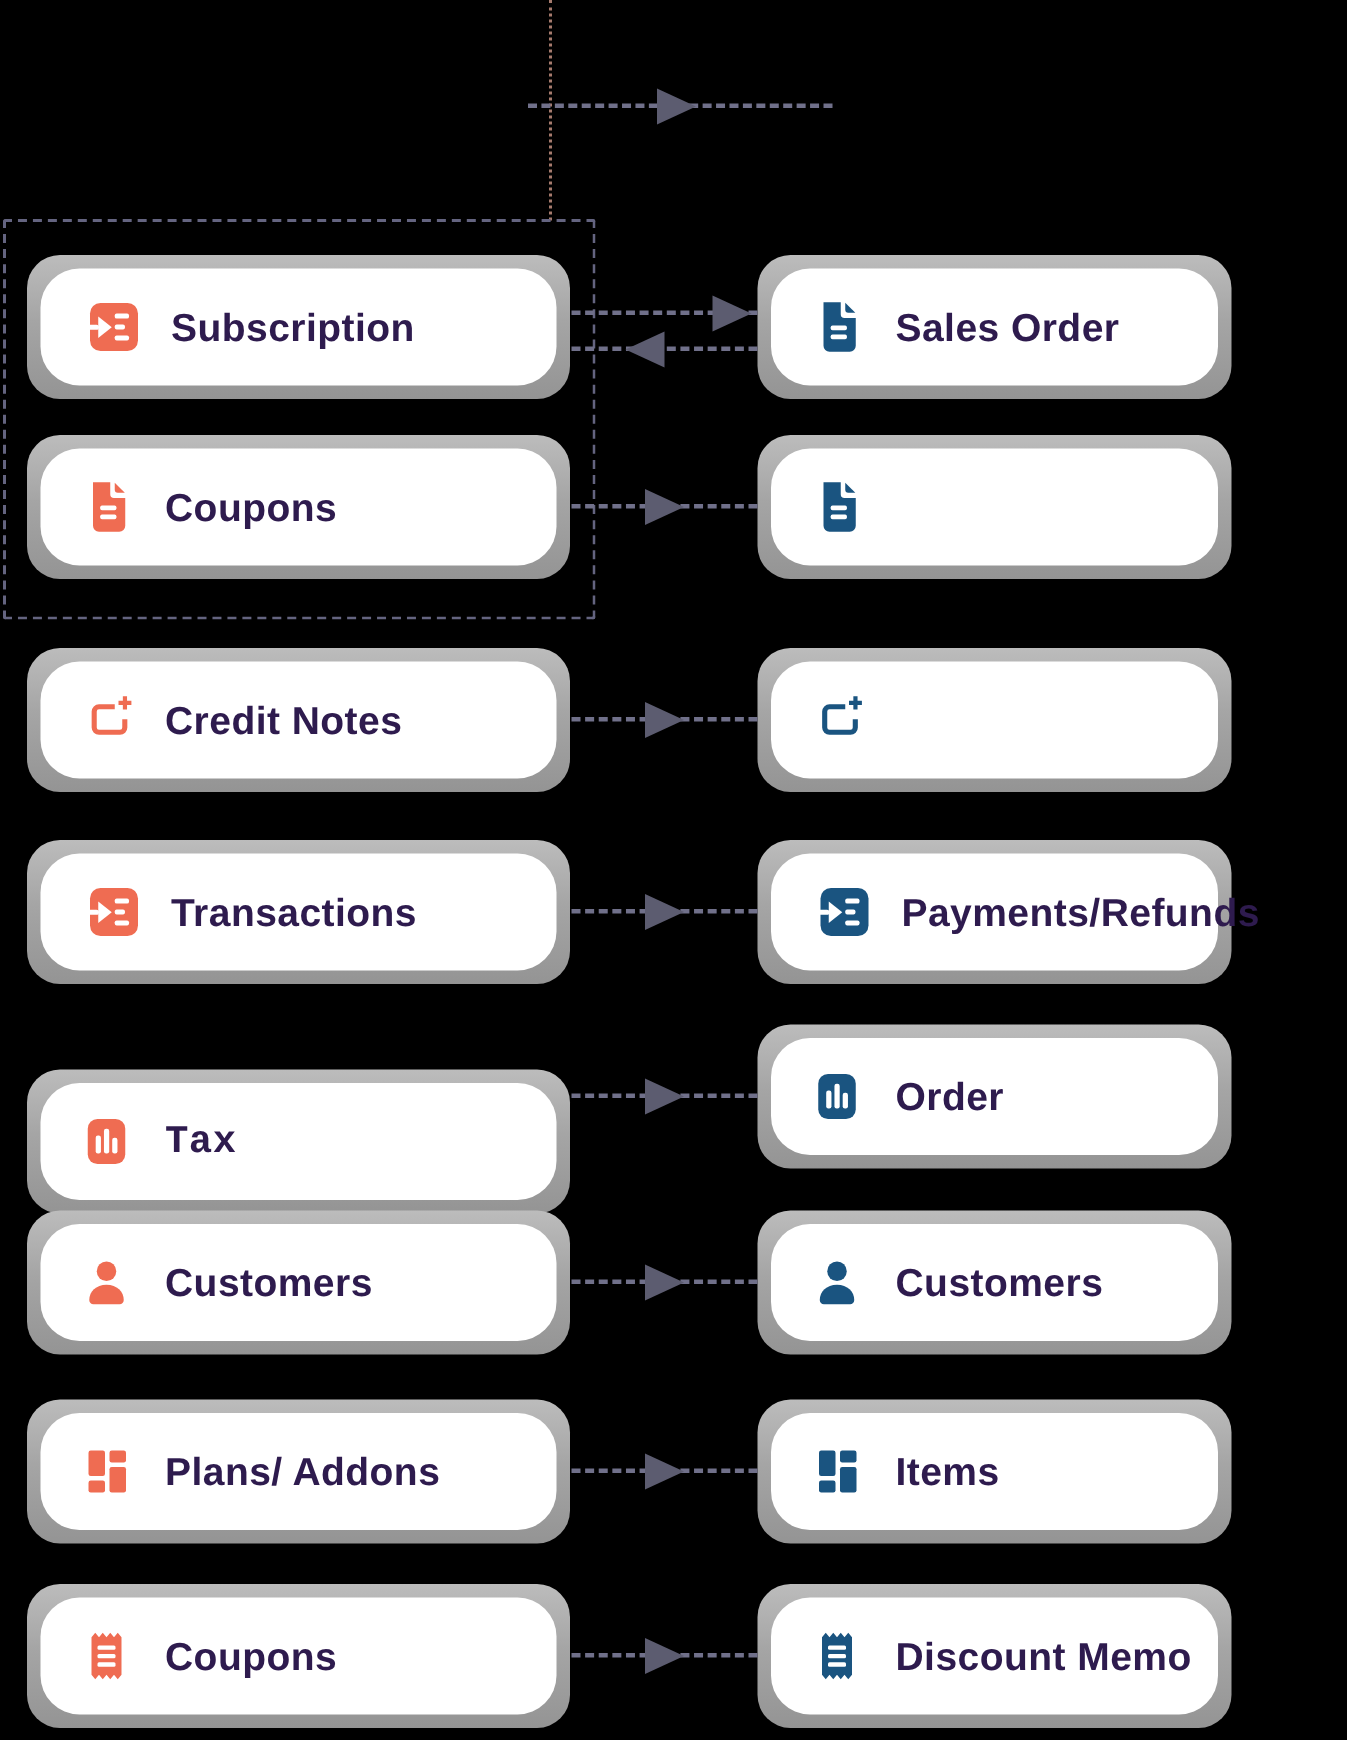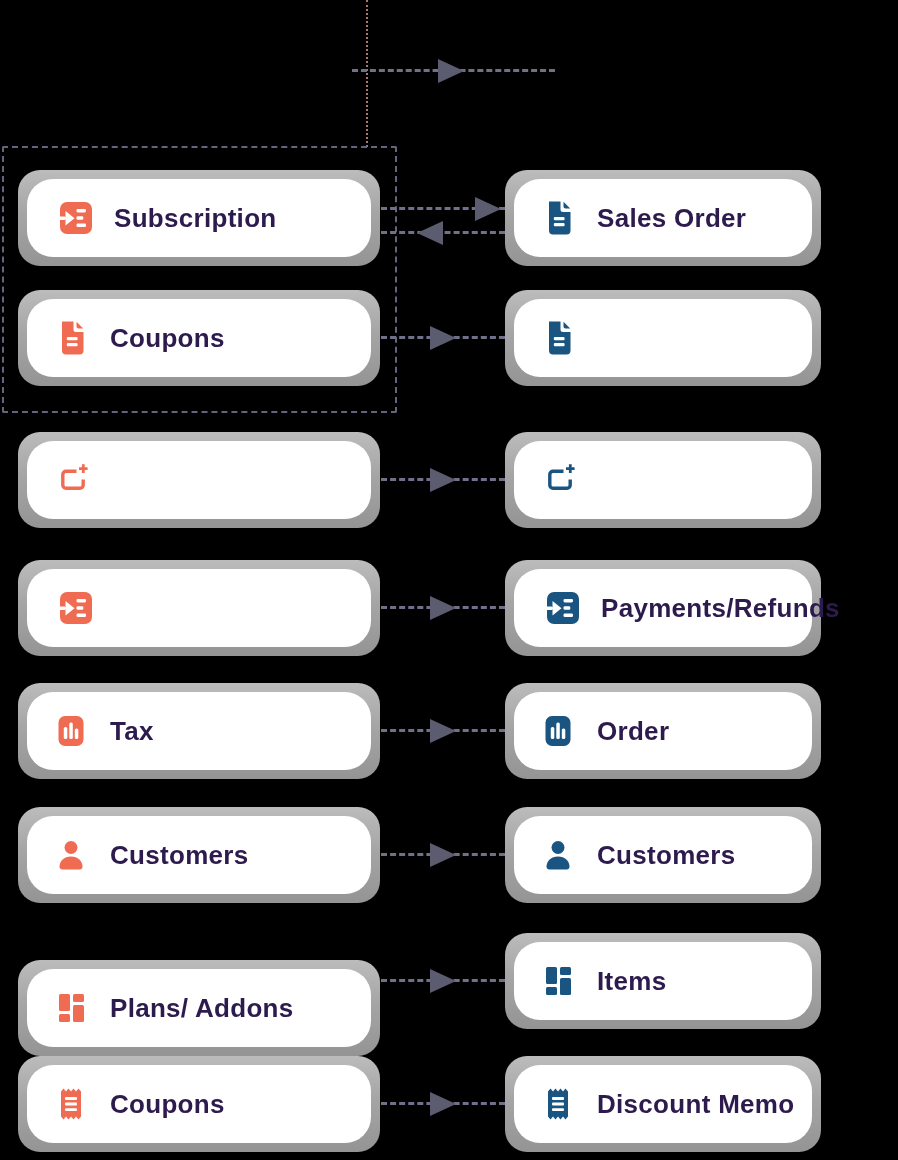--- a/index.html
+++ b/index.html
@@ -142,20 +142,21 @@
         <div class="tri" style="left: 49px;"></div>
       </div>
       <div class="card left" style="top: 432px;">
         <div class="card-inner">
           <span class="icon">
             <svg viewBox="0 0 36 36" fill="none" stroke="currentColor">
               <path d="M23.5,9.2 H13 A3.2,3.2 0 0 0 9.8,12.4 V23 A3.2,3.2 0 0 0 13,26.2 H27 A3.2,3.2 0 0 0 30.2,23 V17.5" stroke-width="3.4"></path>
               <path d="M30.3,2.2 V11 M26,6.6 H34.6" stroke-width="2.8"></path>
             </svg>
           </span>
+          <span class="label">Credit Notes</span>
         </div>
       </div>
       <div class="card right" style="top: 432px;">
         <div class="card-inner">
           <span class="icon">
             <svg viewBox="0 0 36 36" fill="none" stroke="currentColor">
               <path d="M23.5,9.2 H13 A3.2,3.2 0 0 0 9.8,12.4 V23 A3.2,3.2 0 0 0 13,26.2 H27 A3.2,3.2 0 0 0 30.2,23 V17.5" stroke-width="3.4"></path>
               <path d="M30.3,2.2 V11 M26,6.6 H34.6" stroke-width="2.8"></path>
             </svg>
           </span>
@@ -172,20 +173,21 @@
               <rect x="7" y="2" width="32" height="32" rx="7" fill="currentColor"></rect>
               <g fill="#fff">
                 <rect x="23.5" y="9" width="9.5" height="3.4" rx="1.3"></rect>
                 <rect x="23.5" y="16.3" width="6.8" height="3.4" rx="1.3"></rect>
                 <rect x="23.5" y="23.6" width="9.5" height="3.4" rx="1.3"></rect>
                 <rect x="0" y="16.5" width="13" height="3.4" rx="1.7"></rect>
                 <path d="M12.5,11 L21.5,18.2 L12.5,25.4 Z"></path>
               </g>
             </svg>
           </span>
+          <span class="label">Transactions</span>
         </div>
       </div>
       <div class="card right" style="top: 560px; text-align: right;">
         <div class="card-inner">
           <span class="icon">
             <svg viewBox="0 0 40 36">
               <rect x="7" y="2" width="32" height="32" rx="7" fill="currentColor"></rect>
               <g fill="#fff">
                 <rect x="23.5" y="9" width="9.5" height="3.4" rx="1.3"></rect>
                 <rect x="23.5" y="16.3" width="6.8" height="3.4" rx="1.3"></rect>
@@ -195,21 +197,21 @@
               </g>
             </svg>
           </span>
           <span class="label">Payments/Refunds</span>
         </div>
       </div>
       <div class="connector" style="left: 381px; top: 596px; width: 124px;">
         <div class="dash-line"></div>
         <div class="tri" style="left: 49px;"></div>
       </div>
-      <div class="card left" style="top: 683px;">
+      <div class="card left" style="top: 713px; font-family: Liberation Mono, monospace;">
         <div class="card-inner">
           <span class="icon">
             <svg viewBox="0 0 36 36">
               <rect x="5.5" y="3" width="25" height="30" rx="6.5" fill="currentColor"></rect>
               <g fill="#fff">
                 <rect x="10.8" y="14" width="3.5" height="12" rx="1.5"></rect>
                 <rect x="16.3" y="9.5" width="3.5" height="16.5" rx="1.5"></rect>
                 <rect x="21.8" y="15.5" width="3.5" height="10.5" rx="1.5"></rect>
               </g>
             </svg>
@@ -255,21 +257,21 @@
               <path d="M18,19.5 c-7,0 -11.5,4.6 -11.5,10.2 c0,1.6 1.2,2.8 2.8,2.8 h17.4 c1.6,0 2.8,-1.2 2.8,-2.8 c0,-5.6 -4.5,-10.2 -11.5,-10.2 Z"></path>
             </svg>
           </span>
           <span class="label">Customers</span>
         </div>
       </div>
       <div class="connector" style="left: 381px; top: 843px; width: 124px;">
         <div class="dash-line"></div>
         <div class="tri" style="left: 49px;"></div>
       </div>
-      <div class="card left" style="top: 960px;">
+      <div class="card left" style="top: 933px;">
         <div class="card-inner">
           <span class="icon">
             <svg viewBox="0 0 36 36" fill="currentColor">
               <rect x="6" y="4" width="11" height="17" rx="1.5"></rect>
               <rect x="6" y="24" width="11" height="8" rx="1.5"></rect>
               <rect x="20" y="4" width="11" height="8" rx="1.5"></rect>
               <rect x="20" y="15" width="11" height="17" rx="1.5"></rect>
             </svg>
           </span>
           <span class="label">Plans/ Addons</span>

